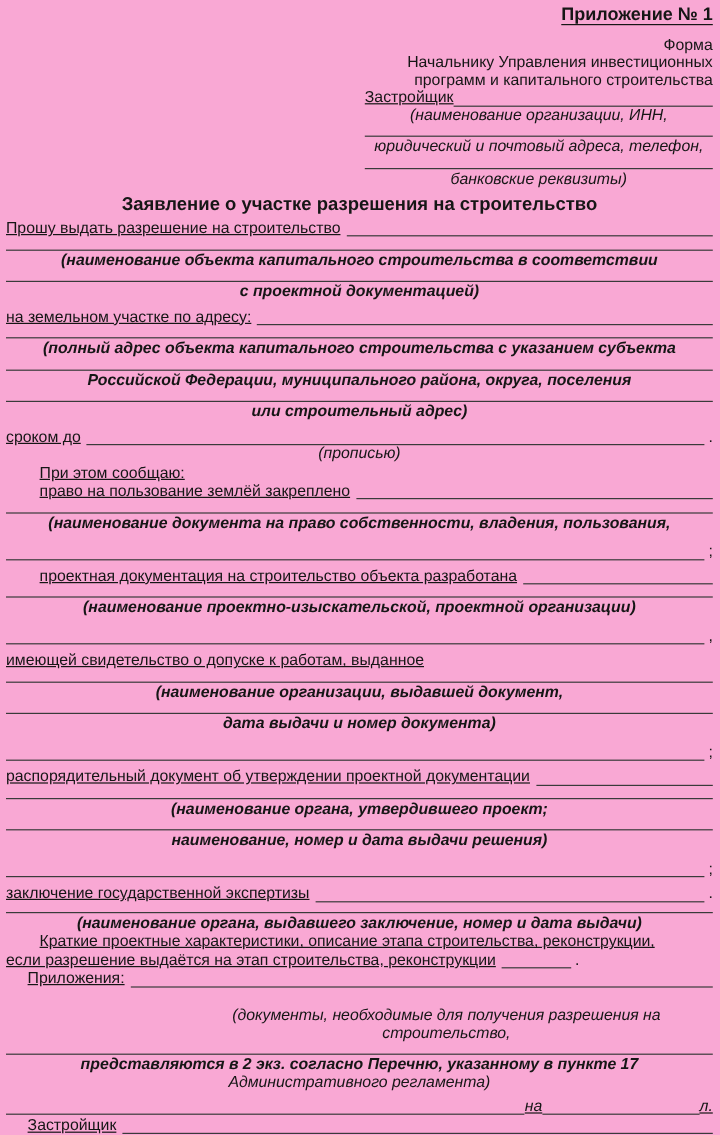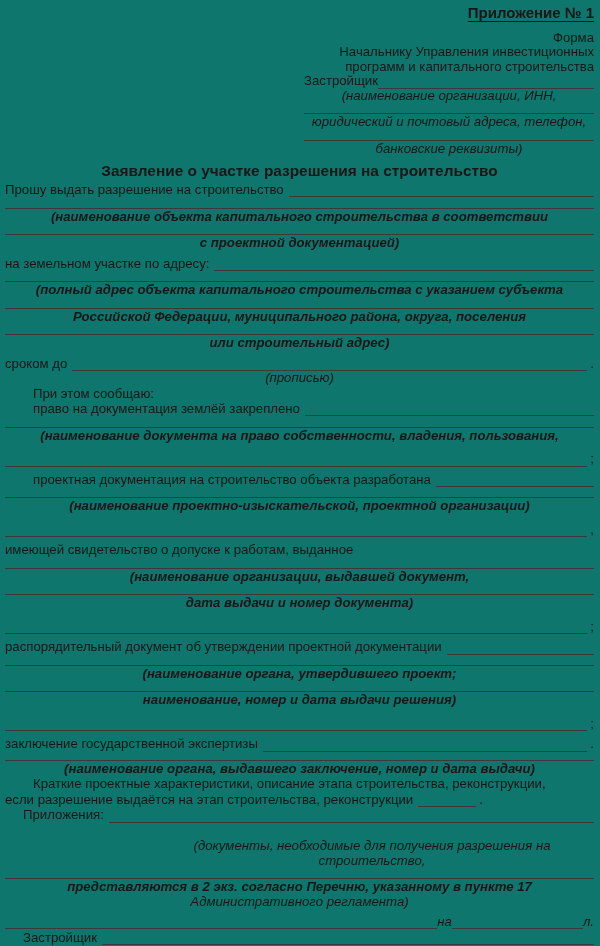--- a/index.html
+++ b/index.html
@@ -1,42 +1,42 @@
 <!DOCTYPE html>
 <html><head>
 <meta charset="utf-8">
 <style>
   html,body{margin:0;padding:0;background:#ffffff;}
   .page{
     width:600px;height:946px;box-sizing:border-box;
     padding:5px 6px 0 5px;
     font-family:"Liberation Sans","DejaVu Sans",sans-serif;
     font-size:13.2px;line-height:1.1;color:#161616;
-    overflow:hidden;background:#0f766e;
+    overflow:hidden;background:#f9a8d4;
   }
   
   .hdr{width:290px;margin-left:auto;}
   .appendix{
     text-align:right;font-weight:bold;font-size:15px;
     text-decoration:underline;text-underline-offset:3px;
     margin-bottom:9px;
   }
   .hdr-line{text-align:right;}
   .dev-row{display:flex;align-items:flex-end;}
   .hdr-cap{text-align:center;font-style:italic;}
   .hdr-cap.ruled{border-top:1px solid #3a3a3a;margin-top:10px;padding-top:1px;}
   
   .title{
     text-align:center;font-weight:bold;font-size:15.4px;
     margin:7px 0 3px 0;
   }
   
   .row{display:flex;margin-top:6px;}
   .row.tight{margin-top:1px;}
-  .lbl{white-space:nowrap;}
+  .lbl{white-space:nowrap;text-decoration:underline;}
   .fill{flex:1;border-bottom:1px solid #3a3a3a;margin-left:5px;height:1em;}
   .fill.nogap{margin-left:0;}
   .fill.fixed{flex:none;}
   .punct{margin-left:3px;white-space:nowrap;}
   .indent{padding-left:28px;}
   .indent-sm{padding-left:18px;}
   .cap{
     margin-top:10px;border-top:1px solid #3a3a3a;
     text-align:center;font-style:italic;padding-top:1px;font-weight:bold;
   }
@@ -91,21 +91,21 @@
     <span class="fill"></span>
     <span class="punct">.</span>
   </div>
   <div class="cap-noline">(прописью)</div>
 
   <div class="row tight indent">
     <span class="lbl">При этом сообщаю:</span>
   </div>
 
   <div class="row tight indent">
-    <span class="lbl">право на документация землёй закреплено</span>
+    <span class="lbl">право на пользование землёй закреплено</span>
     <span class="fill"></span>
   </div>
   <div class="cap">(наименование документа на право собственности, владения, пользования,</div>
   <div class="prow">
     <span class="fill"></span>
     <span class="punct">;</span>
   </div>
 
   <div class="row indent">
     <span class="lbl">проектная документация на строительство объекта разработана</span>

